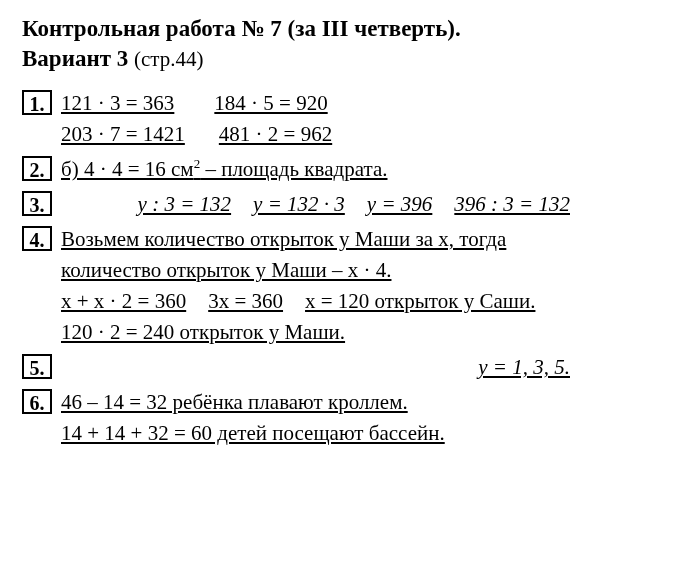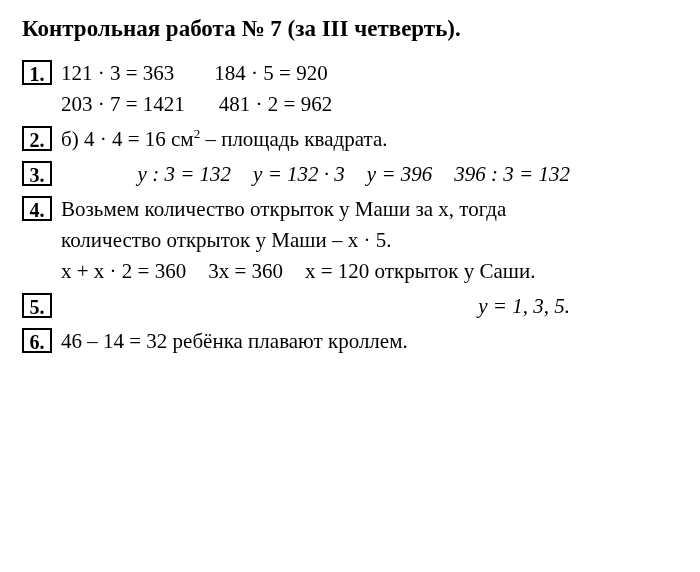--- a/index.html
+++ b/index.html
@@ -59,20 +59,21 @@
     font-weight: bold;
     font-size: 20px;
     margin-right: 9px;
     margin-top: 2px;
     box-sizing: border-box;
   }
   .task-body {
     flex: 1 1 auto;
     font-size: 21px;
     line-height: 31px;
+    text-decoration: underline;
   }
   .row {
     white-space: nowrap;
   }
   .math {
     font-family: "Liberation Serif", "DejaVu Serif", serif;
   }
   .var {
     font-style: italic;
     text-align: right;
@@ -86,20 +87,24 @@
     line-height: 0;
   }
 </style>
 </head>
 <body>
 
 <div class="page">
 
   <div class="title-block">
     <div class="title-line">Контрольная работа № 7 (за III четверть).</div>
+    <div class="variant-line">
+      <span>Вариант 3</span>
+      <span class="page-ref">(стр.44)</span>
+    </div>
   </div>
 
   <div class="tasks">
 
     <div class="task">
       <div class="num-box">1.</div>
       <div class="task-body">
         <div class="row math">
           <span>121 · 3 = 363</span><span class="gap-lg"></span><span>184 · 5 = 920</span>
         </div>
@@ -124,35 +129,37 @@
         <div class="row math var">
           <span>y : 3 = 132</span><span class="gap-sm"></span><span>y = 132 · 3</span><span class="gap-sm"></span><span>y = 396</span><span class="gap-sm"></span><span>396 : 3 = 132</span>
         </div>
       </div>
     </div>
 
     <div class="task">
       <div class="num-box">4.</div>
       <div class="task-body">
         <div class="row">Возьмем количество открыток у Маши за x, тогда</div>
-        <div class="row">количество открыток у Маши – x · 5.</div>
+        <div class="row">количество открыток у Маши – x · 4.</div>
         <div class="row math">
           <span>x + x · 2 = 360</span><span class="gap-sm"></span><span>3x = 360</span><span class="gap-sm"></span><span>x = 120 открыток у Саши.</span>
         </div>
+        <div class="row">120 · 2 = 240 открыток у Маши.</div>
       </div>
     </div>
 
     <div class="task">
       <div class="num-box">5.</div>
       <div class="task-body">
         <div class="row math var">y = 1,  3,  5.</div>
       </div>
     </div>
 
     <div class="task">
       <div class="num-box">6.</div>
       <div class="task-body">
         <div class="row">46 – 14 = 32 ребёнка плавают кроллем.</div>
+        <div class="row">14 + 14 + 32 = 60 детей посещают бассейн.</div>
       </div>
     </div>
 
   </div>
 </div>
 
 </body></html>

